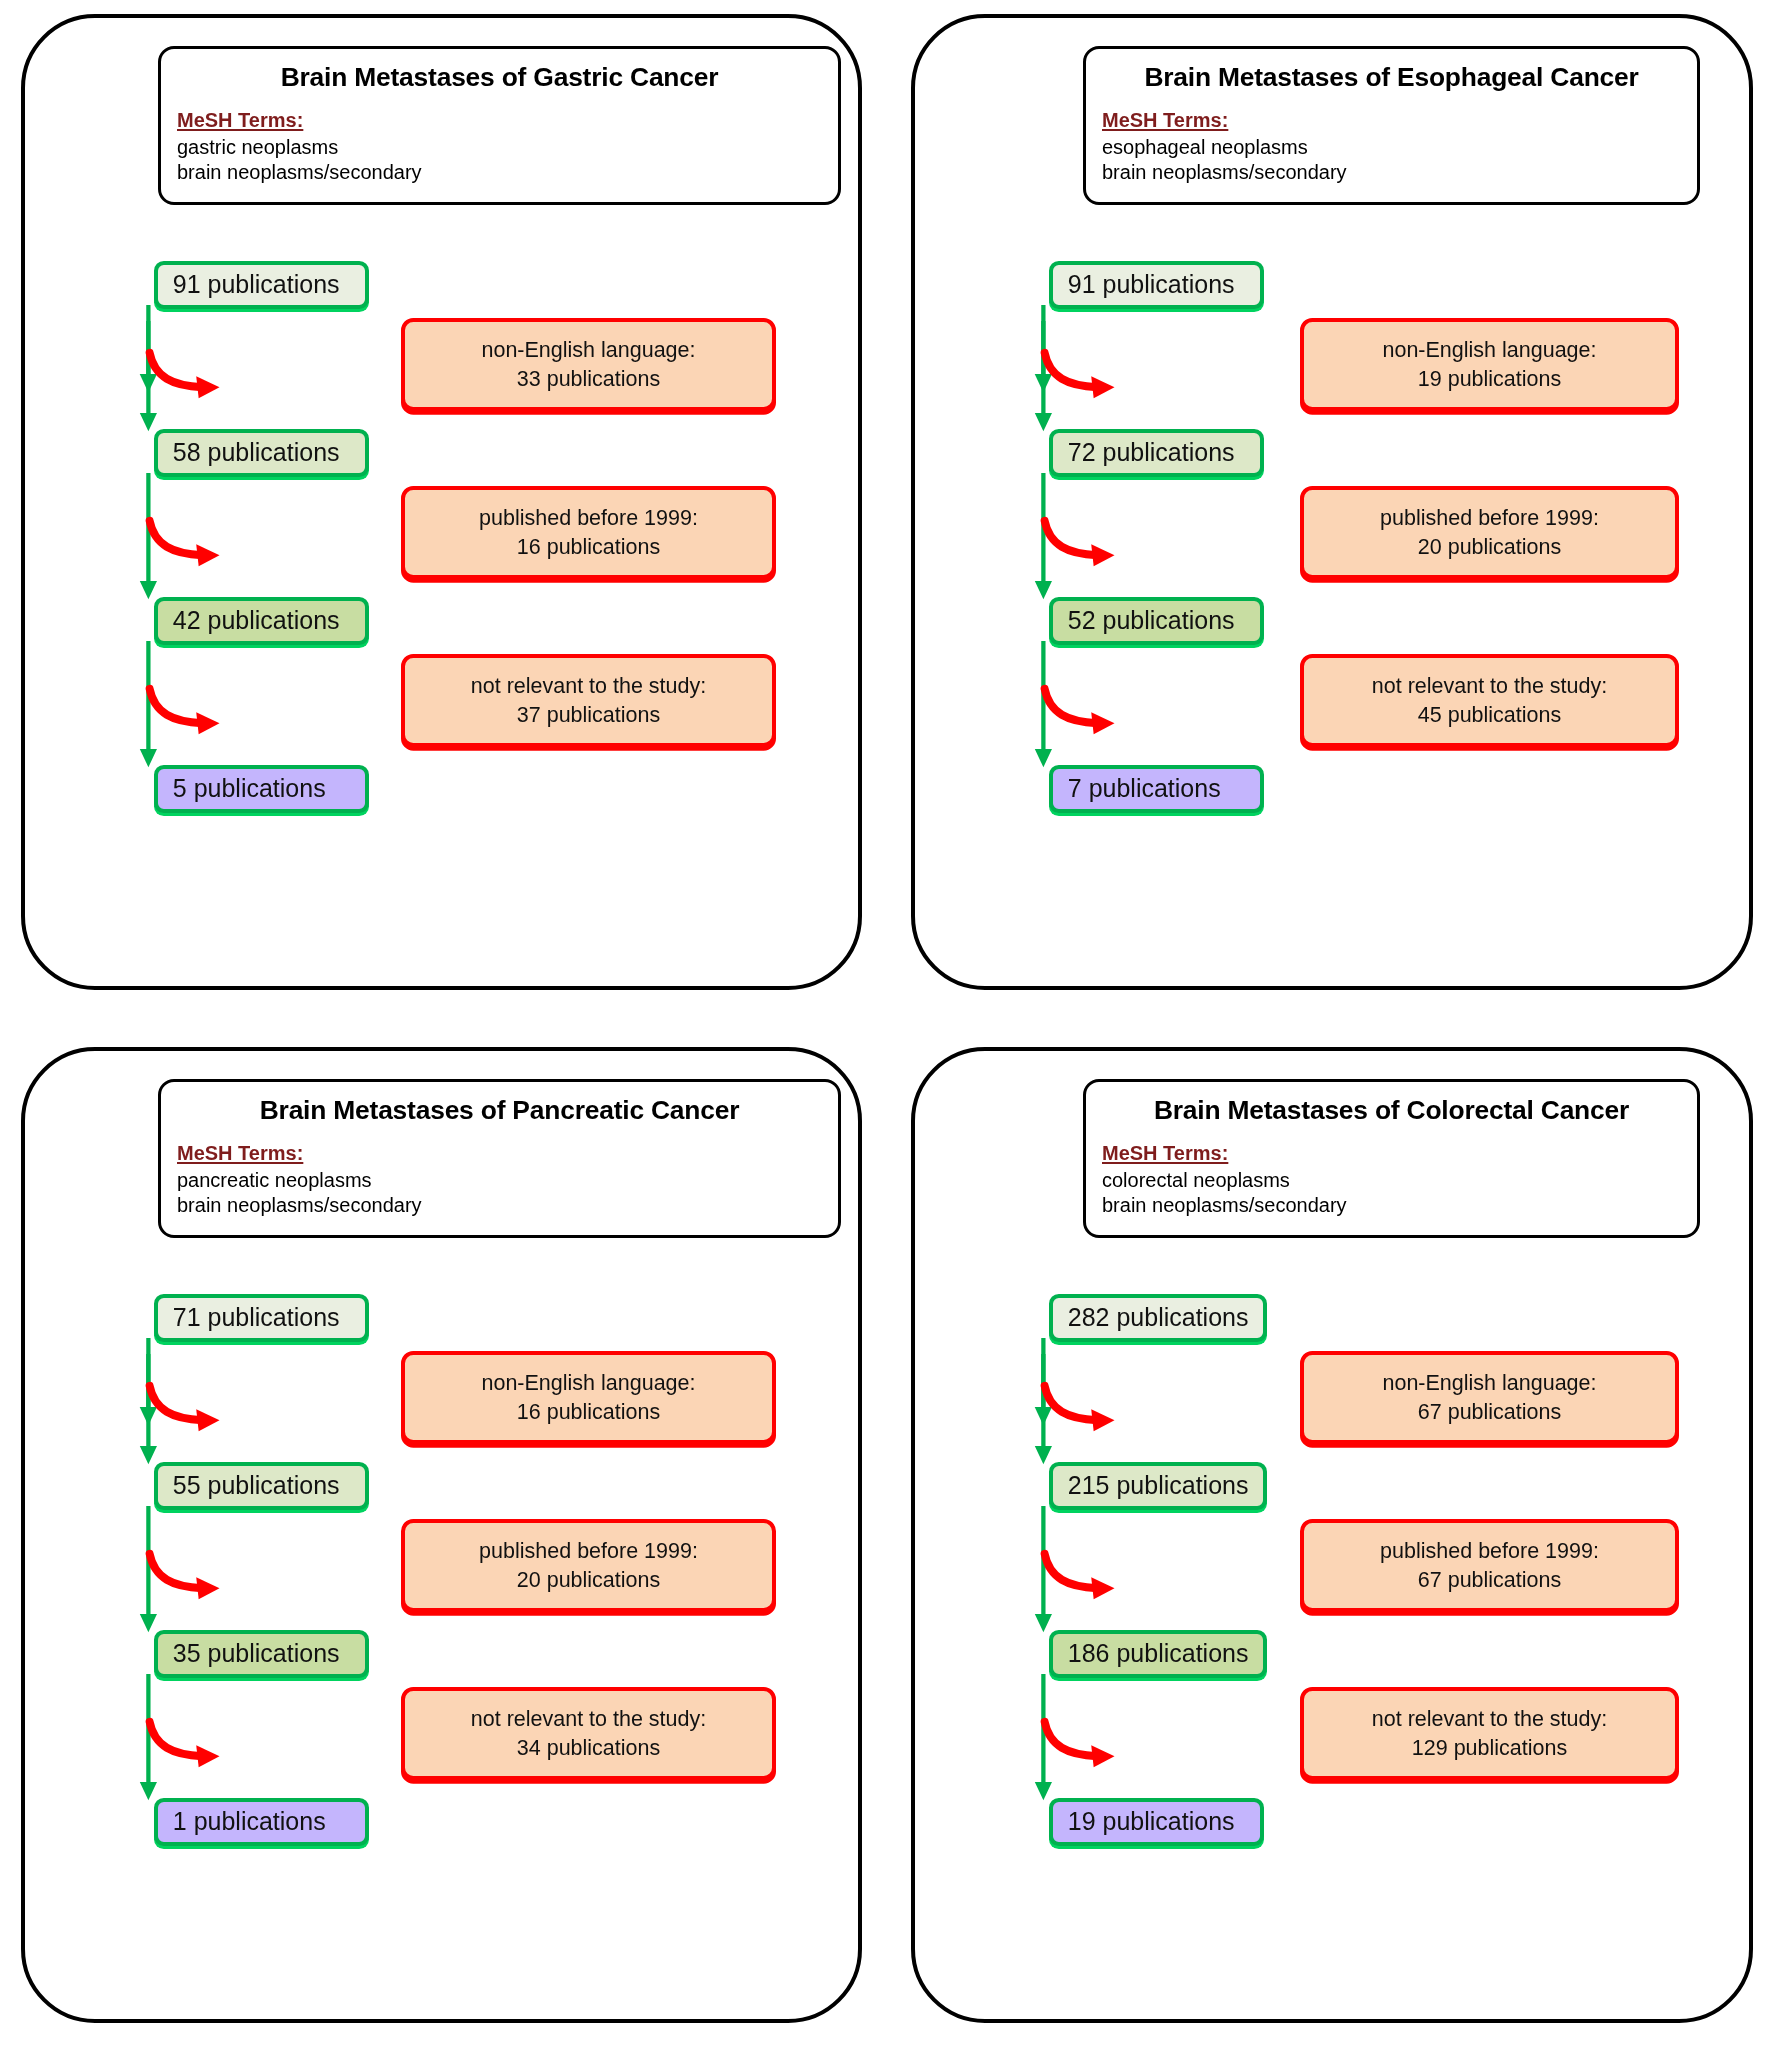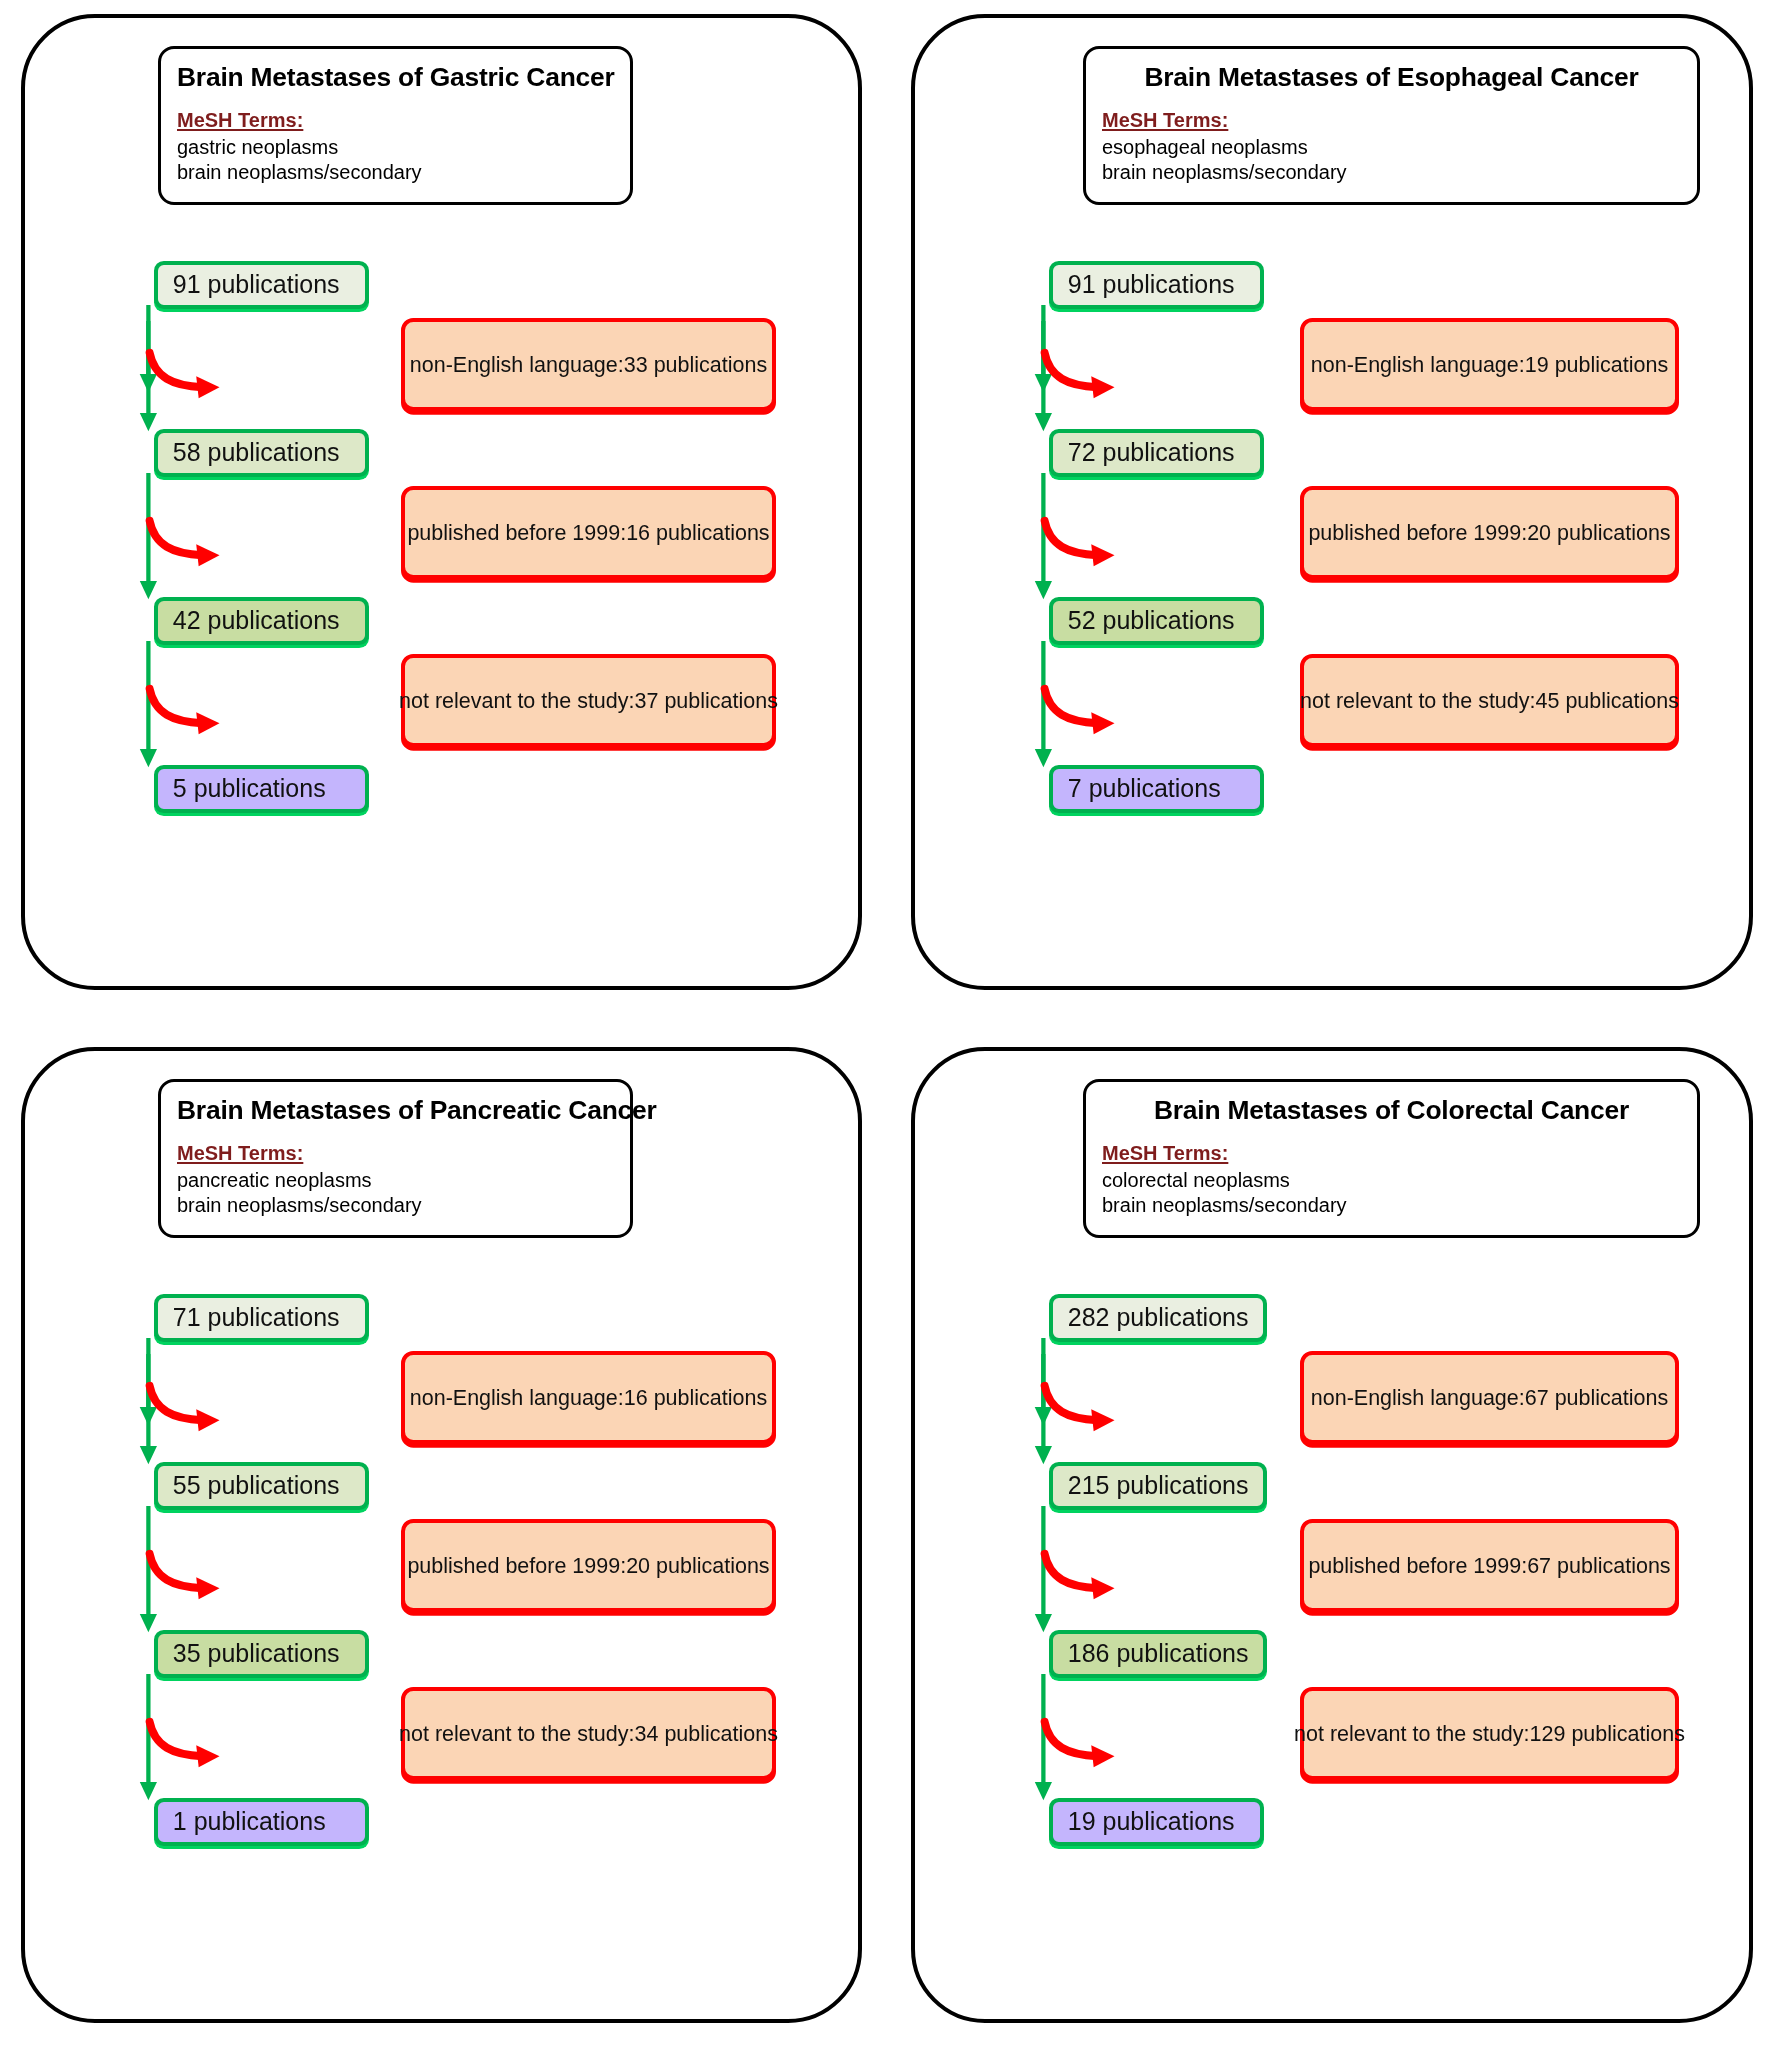--- a/index.html
+++ b/index.html
@@ -37,21 +37,21 @@
     position: relative;
     height: 100%;
     padding: 23.4px 0 0 0;
   }
 
   
   .header-box {
     position: absolute;
     left: 133px;
     top: 28px;
-    width: 475px;
+    width: 683px;
     border: 3.7px solid #000000;
     border-radius: 16px;
     background: #ffffff;
     padding: 13.5px 16px 16px 16px;
   }
   .panel.right .header-box { left: 136px; width: 617px; margin-left: 32px; }
 
   .panel-title {
     font-size: 26.4px;
     font-weight: bold;
@@ -138,21 +138,21 @@
   .excl-box {
     position: absolute;
     left: 376px;
     top: 9.8px;
     width: 375px;
     height: 93px;
     border: 4.3px solid #FF0000;
     border-radius: 12.3px;
     background: #FBD5B5;
     display: flex;
-    flex-direction: row;
+    flex-direction: column;
     align-items: center;
     justify-content: center;
     box-shadow: 0 3.7px 0 0 #FF0000;
   }
   .panel.right .excl-box { left: 385px; width: 379px; }
 
   .excl-reason, .excl-count {
     font-size: 21.5px;
     color: #111111;
     line-height: 1.32;

